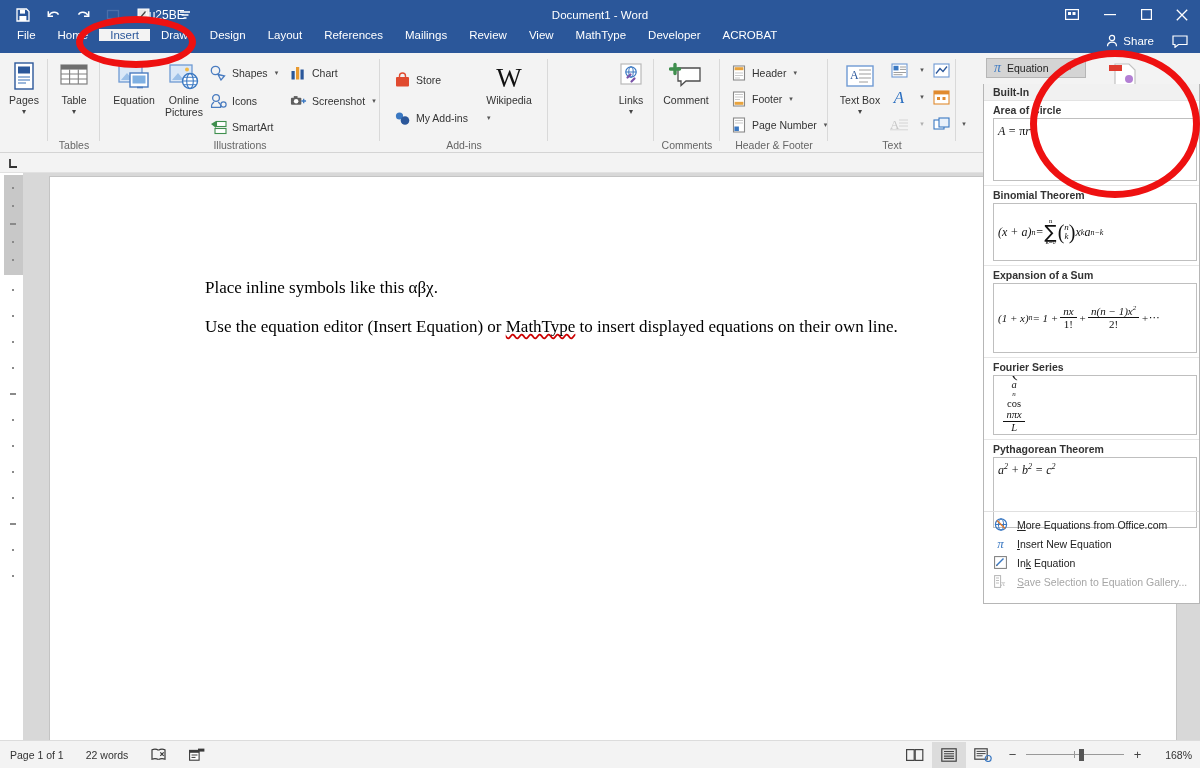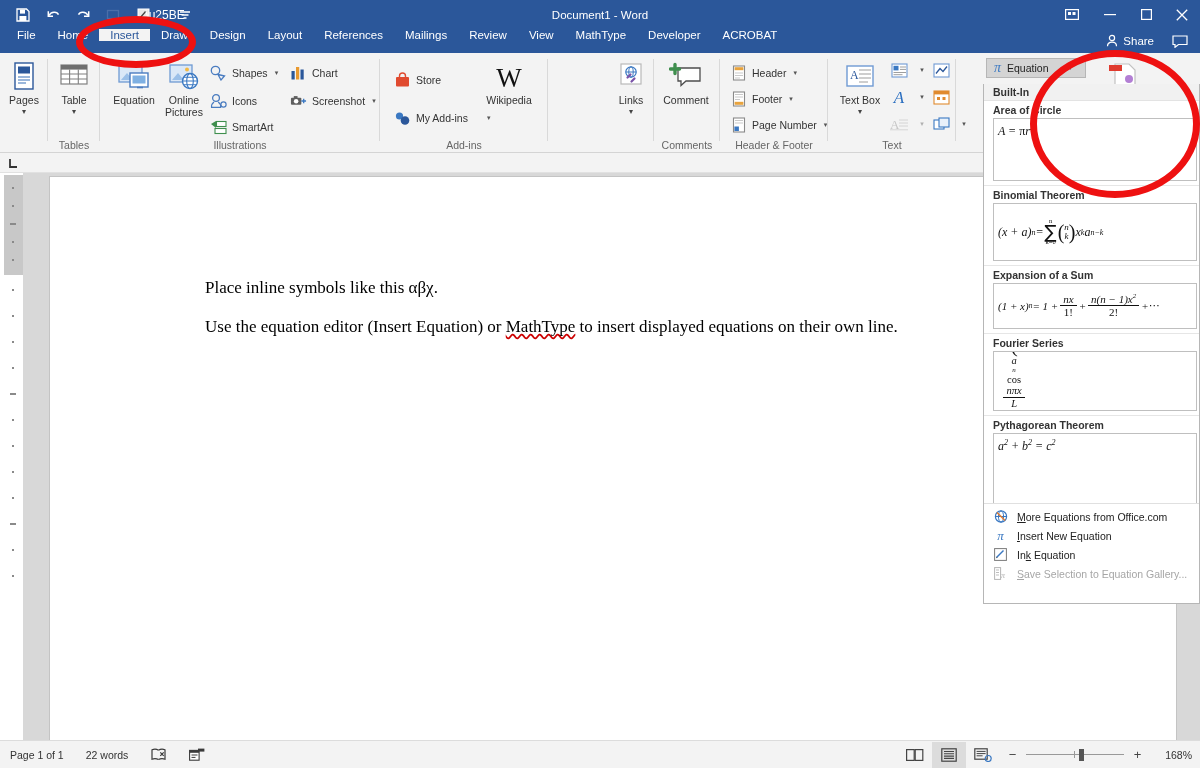--- a/index.html
+++ b/index.html
@@ -169,21 +169,21 @@
   .eqtxt .up { font-style: normal; }
   .frac { display: inline-flex; flex-direction: column; align-items: center; vertical-align: middle; margin: 0 2px; }
   .frac .num { border-bottom: 1px solid #111; padding: 0 3px; line-height: 1.1; }
   .frac .den { padding: 0 3px; line-height: 1.15; }
   .sumop { display: inline-flex; flex-direction: column; align-items: center; vertical-align: middle; margin: 0 1px; }
   .sumop .lim { font-size: 6.5px; font-style: normal; line-height: 1; }
   .sumop .sig { font-size: 18px; font-style: normal; line-height: 0.82; font-family: "DejaVu Sans", sans-serif; }
   .binom { display: inline-flex; align-items: center; vertical-align: middle; font-size: 14px; }
   .binom .inner { display: inline-flex; flex-direction: column; align-items: center; font-size: 9px; line-height: 1.05; }
   .paren-big { font-size: 20px; font-style: normal; line-height: 0.9; }
-  .eq-menu { position: absolute; left: 0; bottom: 16px; width: 100%; padding: 3px 0 4px 0; border-top: 1px solid #e0e0e0; }
+  .eq-menu { position: absolute; left: 0; bottom: 8px; width: 100%; padding: 3px 0 4px 0; border-top: 1px solid #e0e0e0; }
   .eq-mi { display: flex; align-items: center; gap: 9px; height: 19px; padding-left: 9px; font-size: 10.5px; color: #222; }
   .eq-mi .mic { width: 15px; height: 15px; display: flex; align-items: center; justify-content: center; }
   .eq-mi.dis { color: #a6a6a6; }
   .umn { text-decoration: underline; }
 
   
   .annot { position: absolute; pointer-events: none; }
   .ell {
     position: absolute; border: 7px solid #ee1111; border-radius: 50%;
   }
@@ -735,21 +735,21 @@
               <span class="paren-big">)</span>
             </span>
           x<sup style="font-size:8px;">k</sup>a<sup style="font-size:8px;">n−k</sup>
         </span>
       </div>
       <div class="eq-sep" style="margin-top:4px;"></div>
     </div>
 
     <div class="eq-item">
       <div class="eq-name">Expansion of a Sum</div>
-      <div class="eq-box" style="height:46px; align-items:center; padding-top:0;">
+      <div class="eq-box" style="height:70px; align-items:center; padding-top:0;">
         <span class="eqtxt" style="display:inline-flex;align-items:center;font-size:11px;">
           (1 + x)<sup style="font-size:7.5px;">n</sup> = 1 +
           <span class="frac">
               <span class="num">nx</span>
               <span class="den up">1!</span>
             </span> +
           <span class="frac">
               <span class="num">n(n − 1)x<sup style="font-size:7px;">2</sup></span>
               <span class="den up">2!</span>
             </span>

